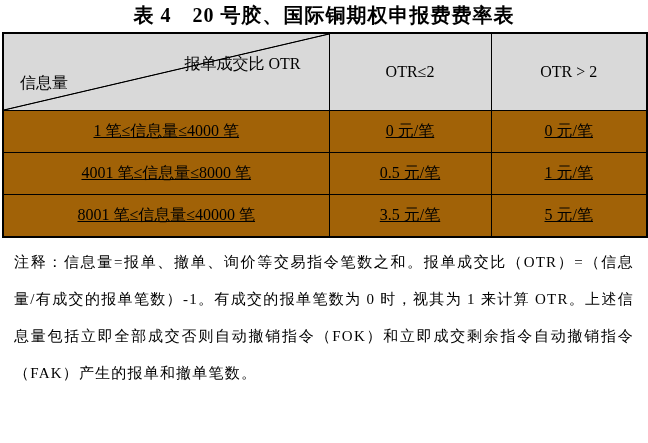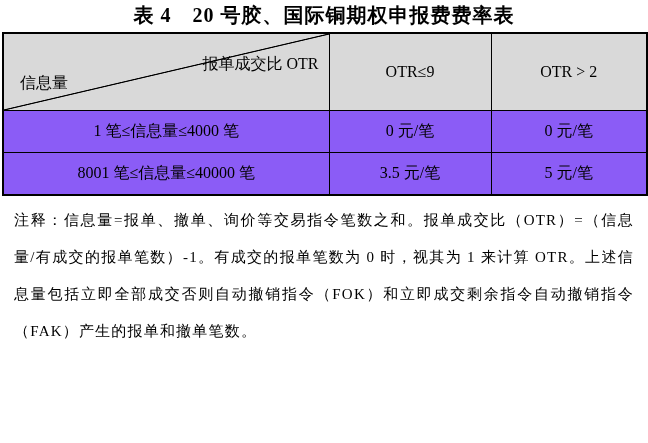--- a/index.html
+++ b/index.html
@@ -42,35 +42,36 @@
     font-weight: normal;
     text-align: center;
     vertical-align: middle;
     padding: 0;
   }
   table.fee-table thead th {
     background-color: #d9d9d9;
     height: 76px;
   }
   table.fee-table tbody td {
-    background-color: #8b5cf6;
+    background-color: #a16207;
     height: 41px;
+    text-decoration: underline;
   }
   th.corner-cell {
     position: relative;
     background-image: linear-gradient(to bottom right,
       transparent calc(50% - 1px),
       #000000 calc(50% - 0.25px),
       #000000 calc(50% + 0.25px),
       transparent calc(50% + 1px));
   }
   .corner-top {
     position: absolute;
     top: 20px;
-    right: 10px;
+    right: 28px;
     font-size: 16px;
   }
   .corner-bottom {
     position: absolute;
     bottom: 16px;
     left: 16px;
     font-size: 16px;
   }
   .footnote {
     margin-top: 6px;
@@ -94,29 +95,34 @@
         <col class="c1">
         <col class="c2">
         <col class="c3">
       </colgroup>
     <thead>
       <tr>
         <th class="corner-cell">
           <span class="corner-top">报单成交比 OTR</span>
           <span class="corner-bottom">信息量</span>
         </th>
-        <th>OTR≤9</th>
+        <th>OTR≤2</th>
         <th>OTR &gt; 2</th>
       </tr>
     </thead>
     <tbody>
       <tr>
         <td>1 笔≤信息量≤4000 笔</td>
         <td>0 元/笔</td>
         <td>0 元/笔</td>
+      </tr>
+      <tr>
+        <td>4001 笔≤信息量≤8000 笔</td>
+        <td>0.5 元/笔</td>
+        <td>1 元/笔</td>
       </tr>
       <tr>
         <td>8001 笔≤信息量≤40000 笔</td>
         <td>3.5 元/笔</td>
         <td>5 元/笔</td>
       </tr>
     </tbody>
   </table>
 
   <div class="footnote">注释：信息量=报单、撤单、询价等交易指令笔数之和。报单成交比（OTR）=（信息量/有成交的报单笔数）-1。有成交的报单笔数为 0 时，视其为 1 来计算 OTR。上述信息量包括立即全部成交否则自动撤销指令（FOK）和立即成交剩余指令自动撤销指令（FAK）产生的报单和撤单笔数。</div>

